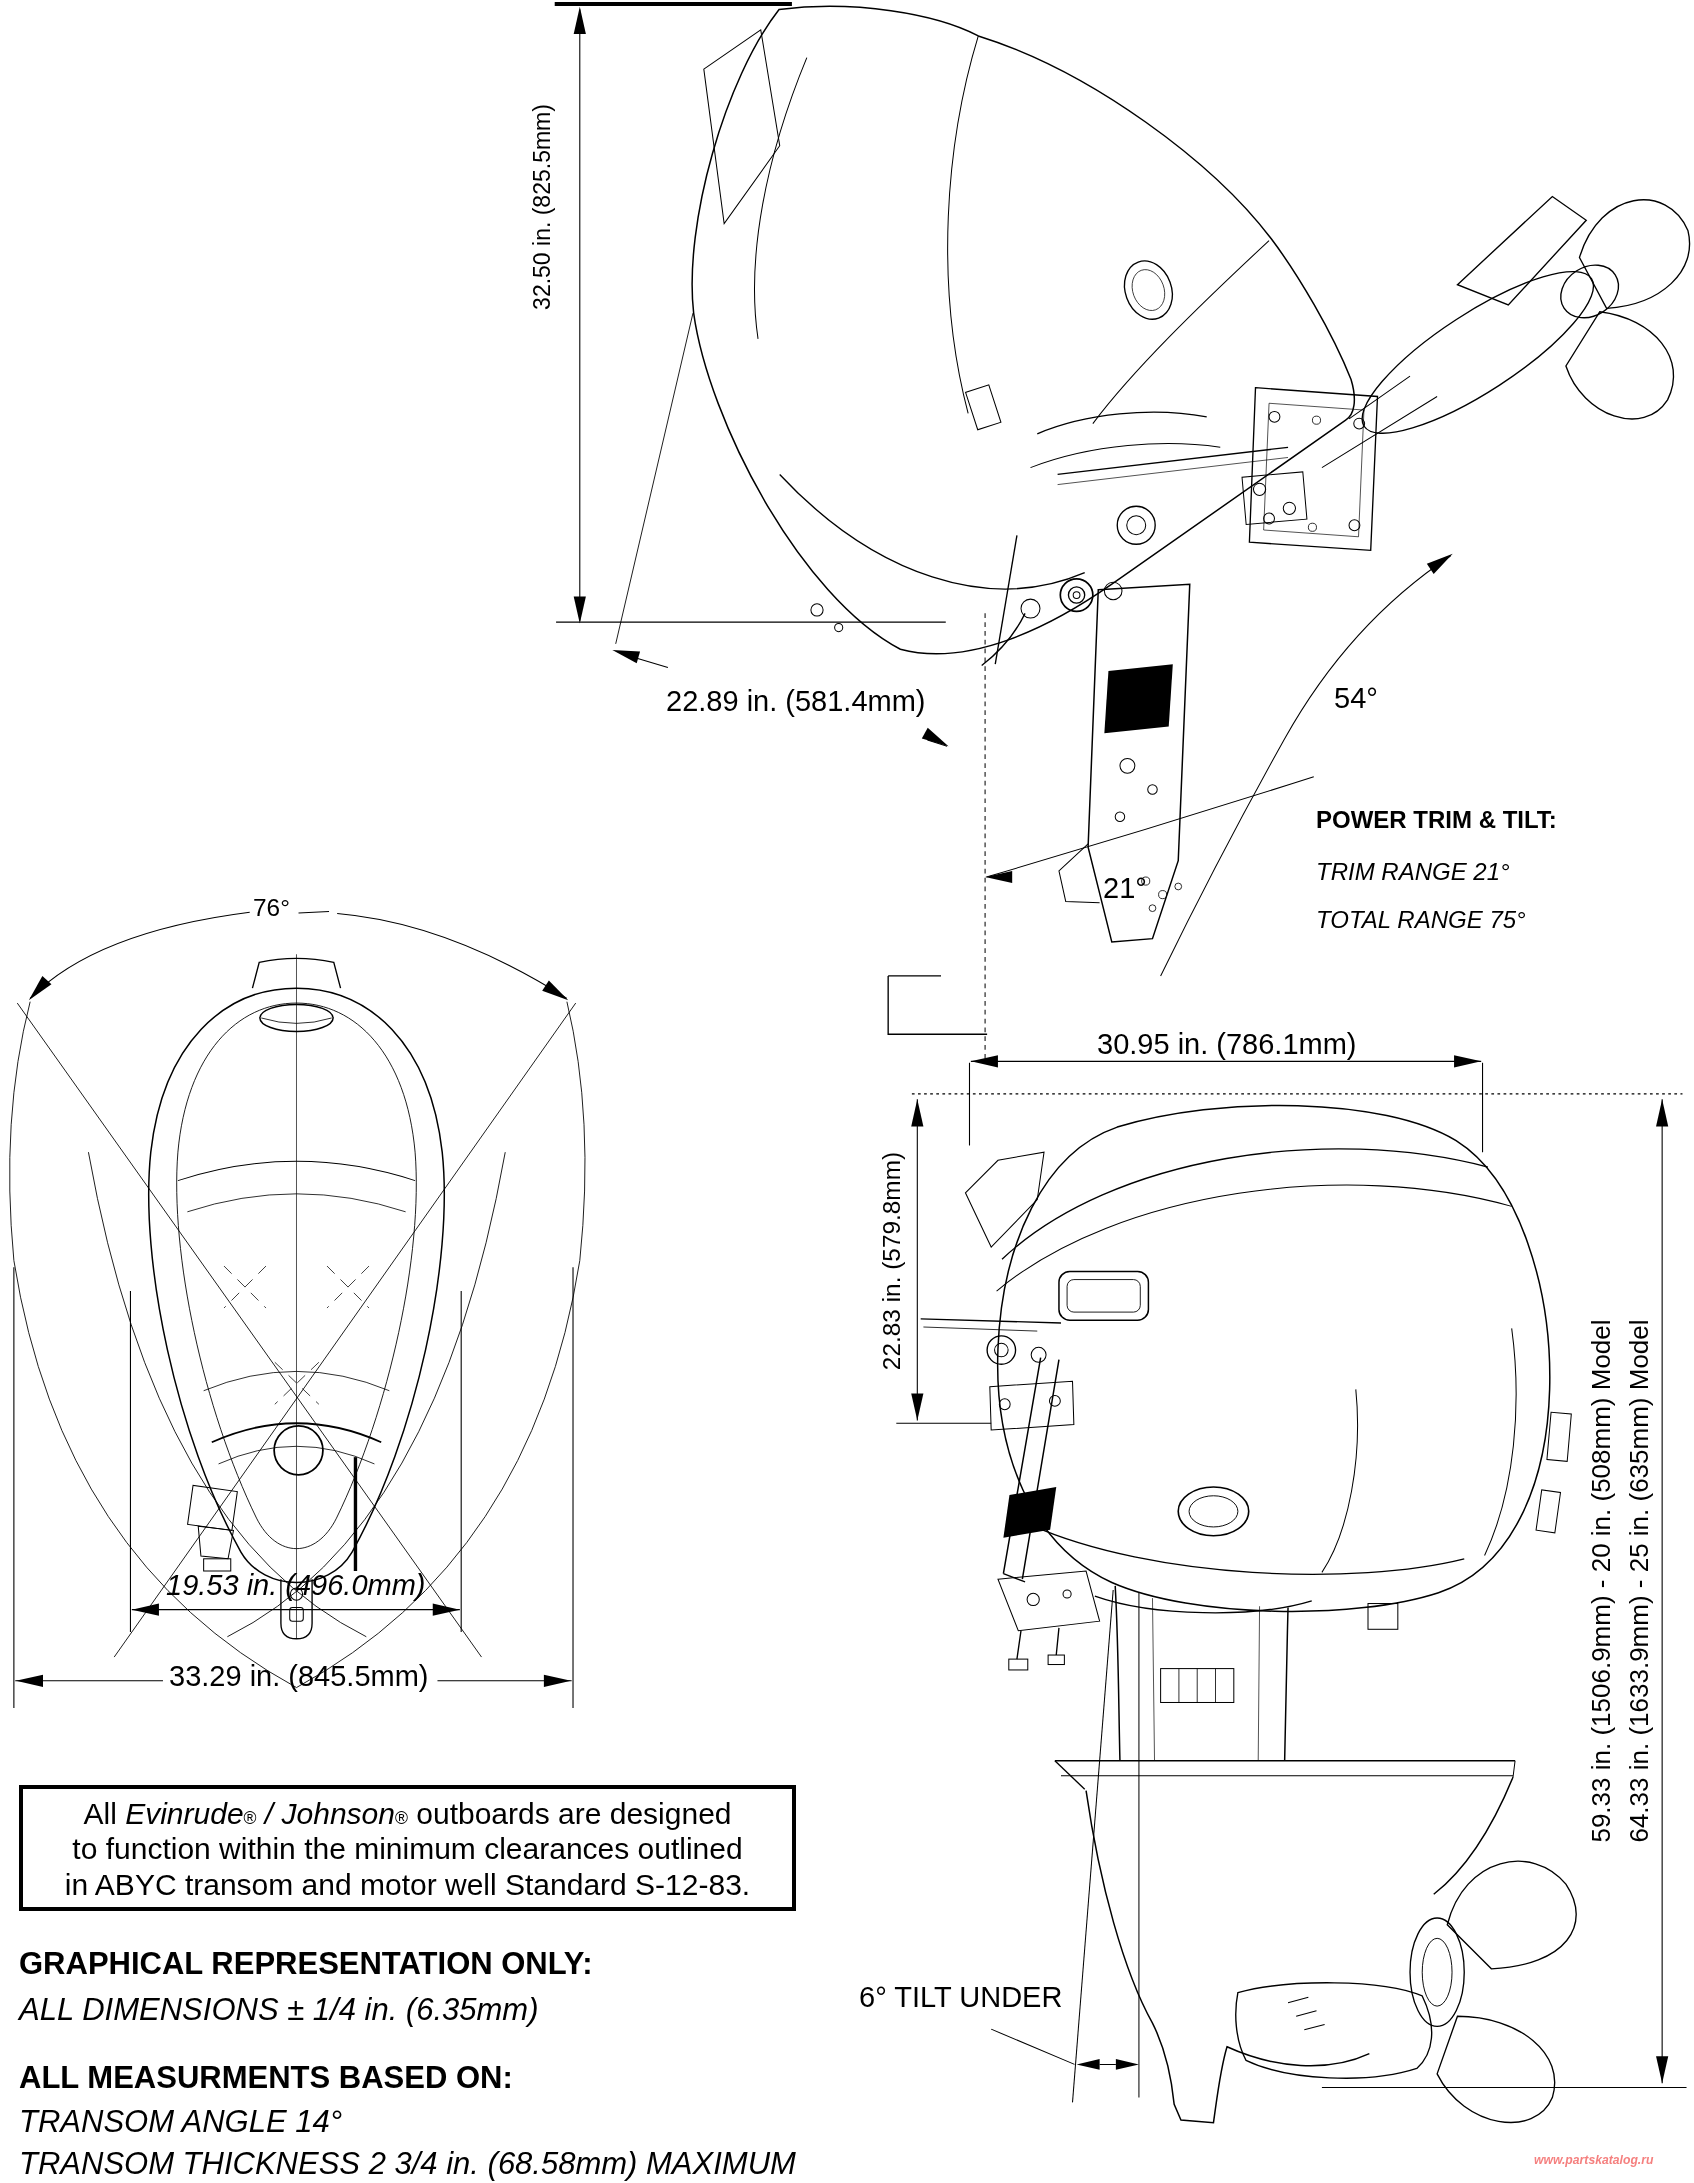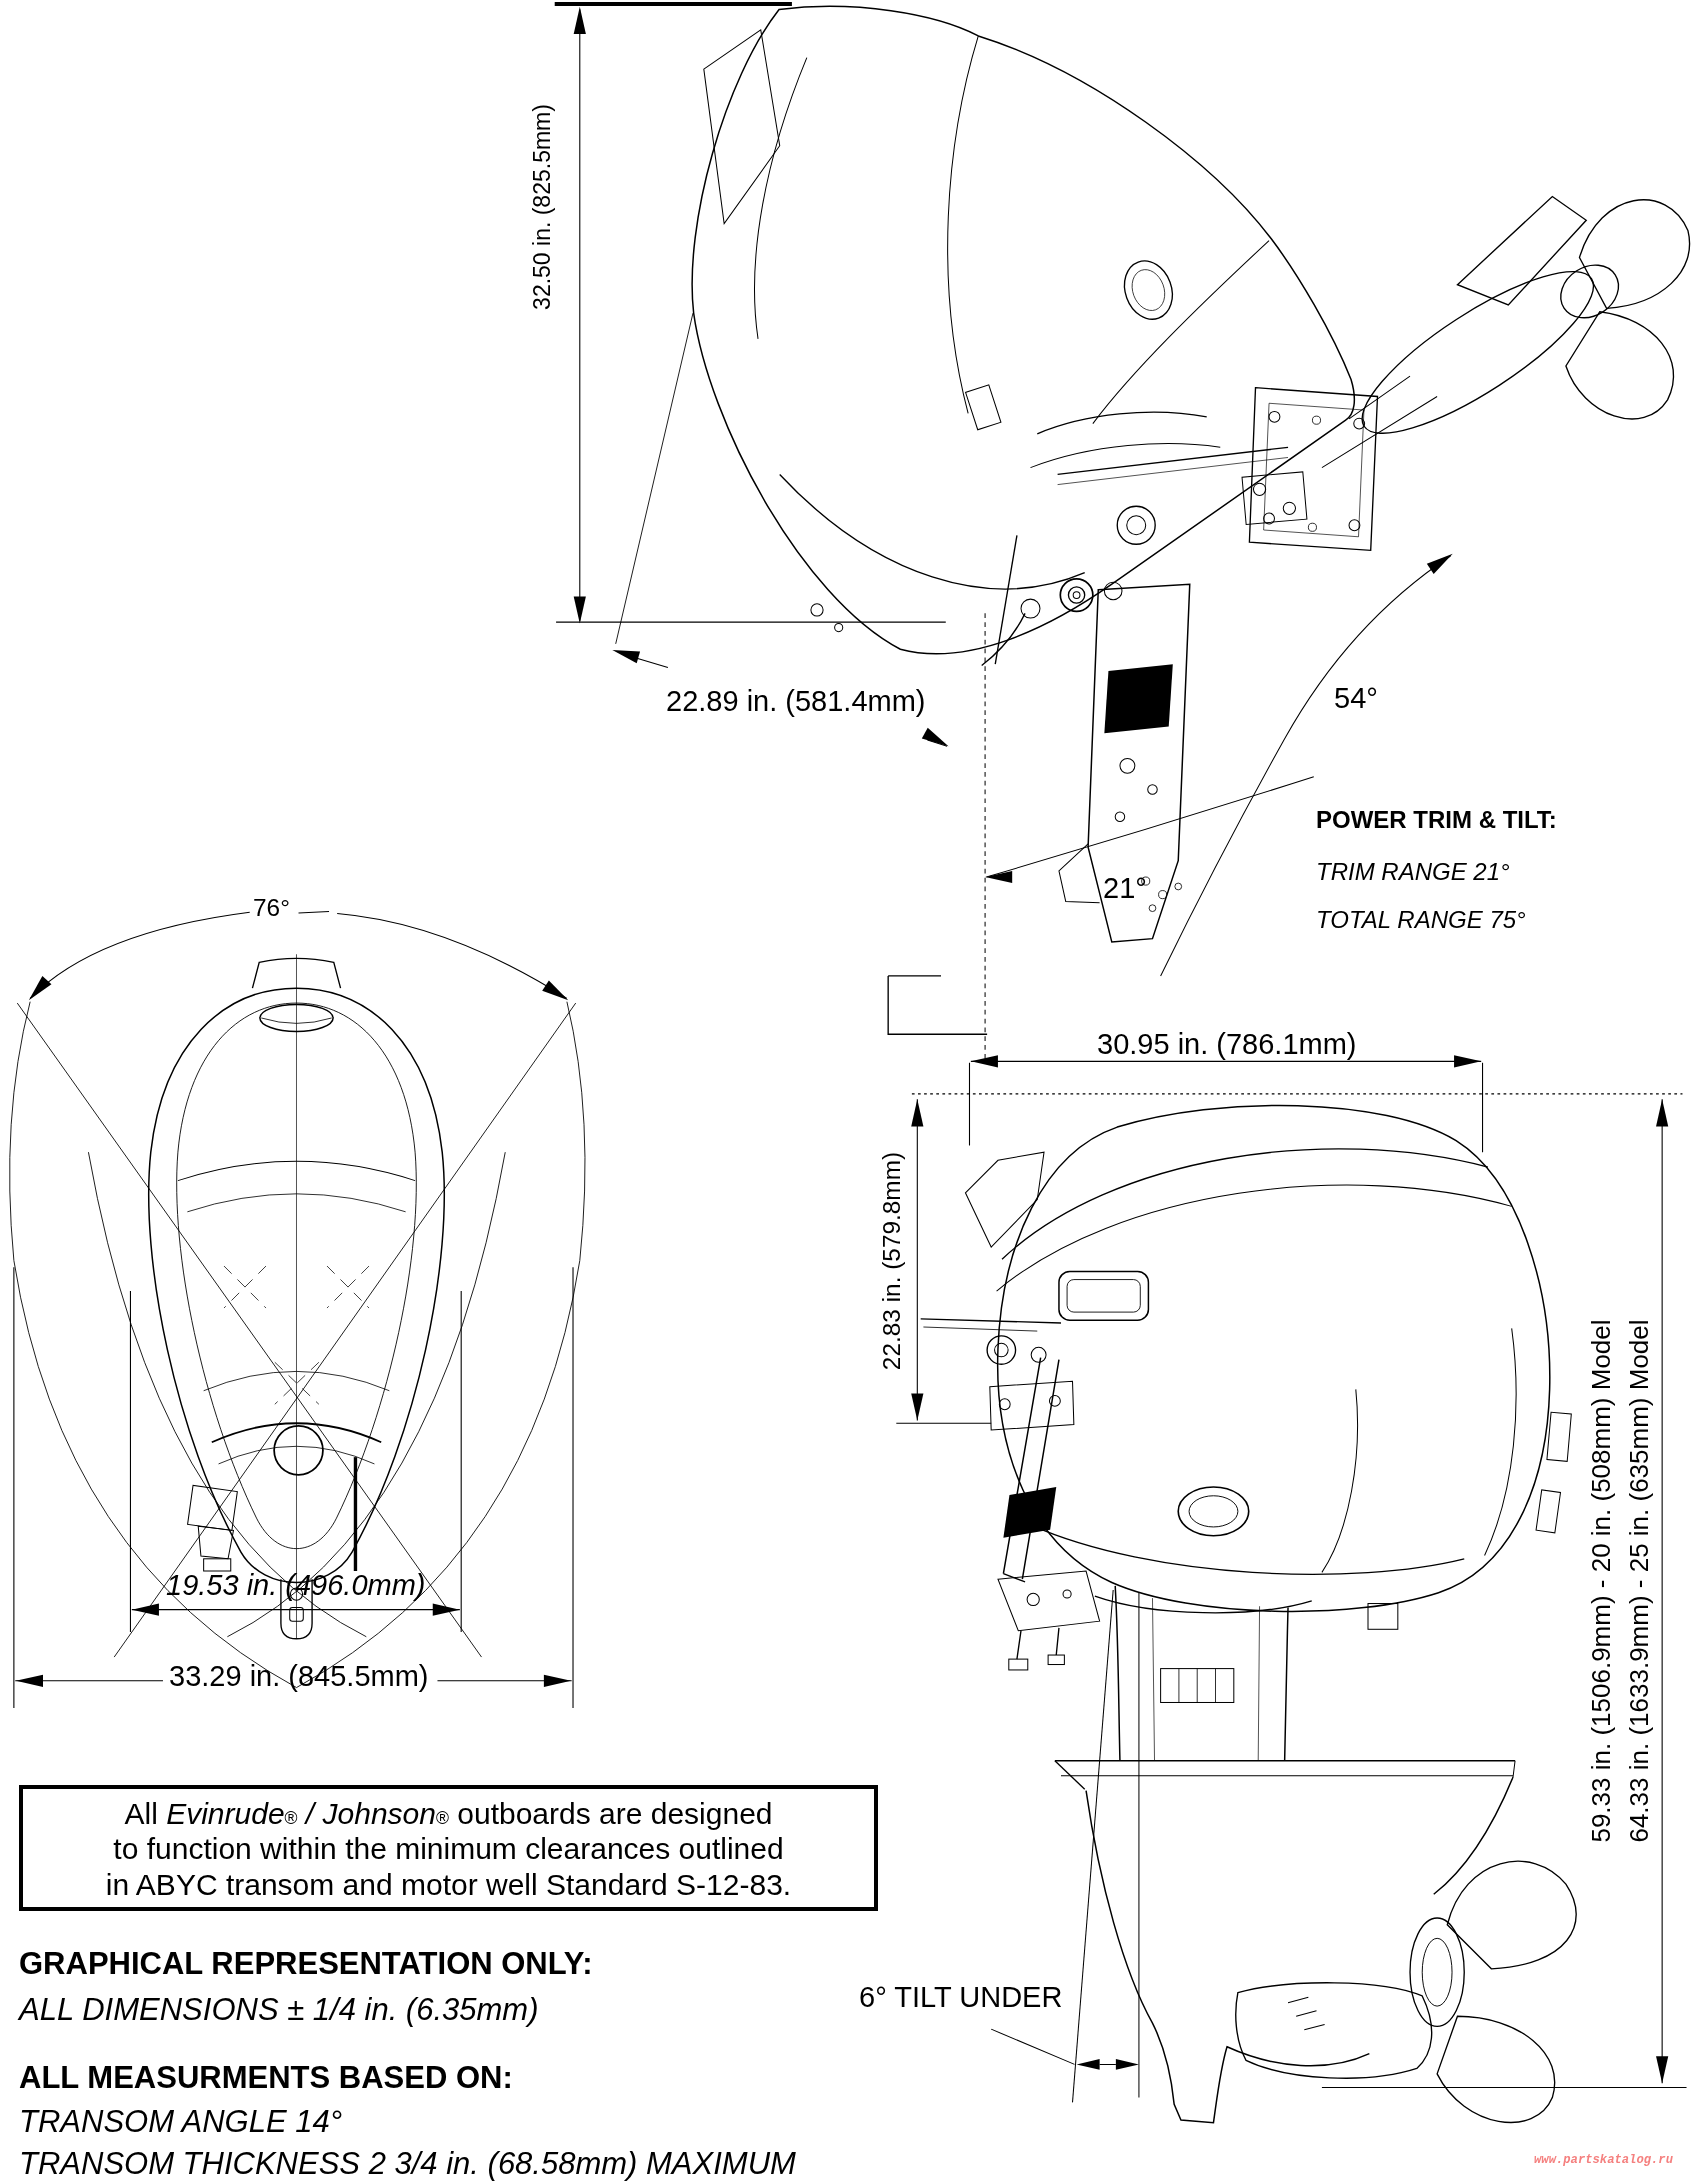--- a/index.html
+++ b/index.html
@@ -4,21 +4,21 @@
 <style>
   html,body{margin:0;padding:0;background:#fff;}
   #page{position:relative;width:1695px;height:2183px;background:#ffffff;overflow:hidden;
         font-family:"Liberation Sans",sans-serif;color:#000;}
   .lbl{position:absolute;white-space:nowrap;color:#000;line-height:1.08;}
   .rot{transform:translate(-50%,-50%) rotate(-90deg);transform-origin:center center;}
   .it{font-style:italic;}
   .b{font-weight:bold;}
   .f34{font-size:23px;} .f36{font-size:24.4px;} .f38{font-size:26px;}
   .f42{font-size:29px;} .f44{font-size:24px;} .f46{font-size:31px;}
-  #note-box{position:absolute;left:19px;top:1785px;width:859px;height:126px;
+  #note-box{position:absolute;left:19px;top:1785px;width:777px;height:126px;
             box-sizing:border-box;border:4.1px solid #000;text-align:center;
             font-size:30px;line-height:1.18;padding-top:6.8px;}
   .reg{font-size:17.6px;}
   #watermark{position:absolute;left:1534px;top:2153px;font-size:12.2px;font-weight:bold;
              font-style:italic;}
   svg{position:absolute;left:0;top:0;}
   .ln{stroke:#000;fill:none;}
 </style>
 </head>
 <body>
@@ -285,15 +285,15 @@
     <div>to function within the minimum clearances outlined</div>
     <div>in ABYC transom and motor well Standard S-12-83.</div>
   </div>
 
   <div class="lbl b f46" style="left:19px;top:1947px;">GRAPHICAL REPRESENTATION ONLY:</div>
   <div class="lbl it f46" style="left:19px;top:1993px;">ALL DIMENSIONS ± 1/4 in. (6.35mm)</div>
   <div class="lbl b f46" style="left:19px;top:2061px;">ALL MEASURMENTS BASED ON:</div>
   <div class="lbl it f46" style="left:19px;top:2105px;">TRANSOM ANGLE 14°</div>
   <div class="lbl it f46" style="left:19px;top:2147px;">TRANSOM THICKNESS 2 3/4 in. (68.58mm) MAXIMUM</div>
 
-  <div id="watermark" style="color: rgb(245, 128, 127); font-family: Liberation Mono, monospace;">www.partskatalog.ru</div>
+  <div id="watermark" style="color: rgb(245, 128, 127);">www.partskatalog.ru</div>
 </div>
 
 
 </body></html>

